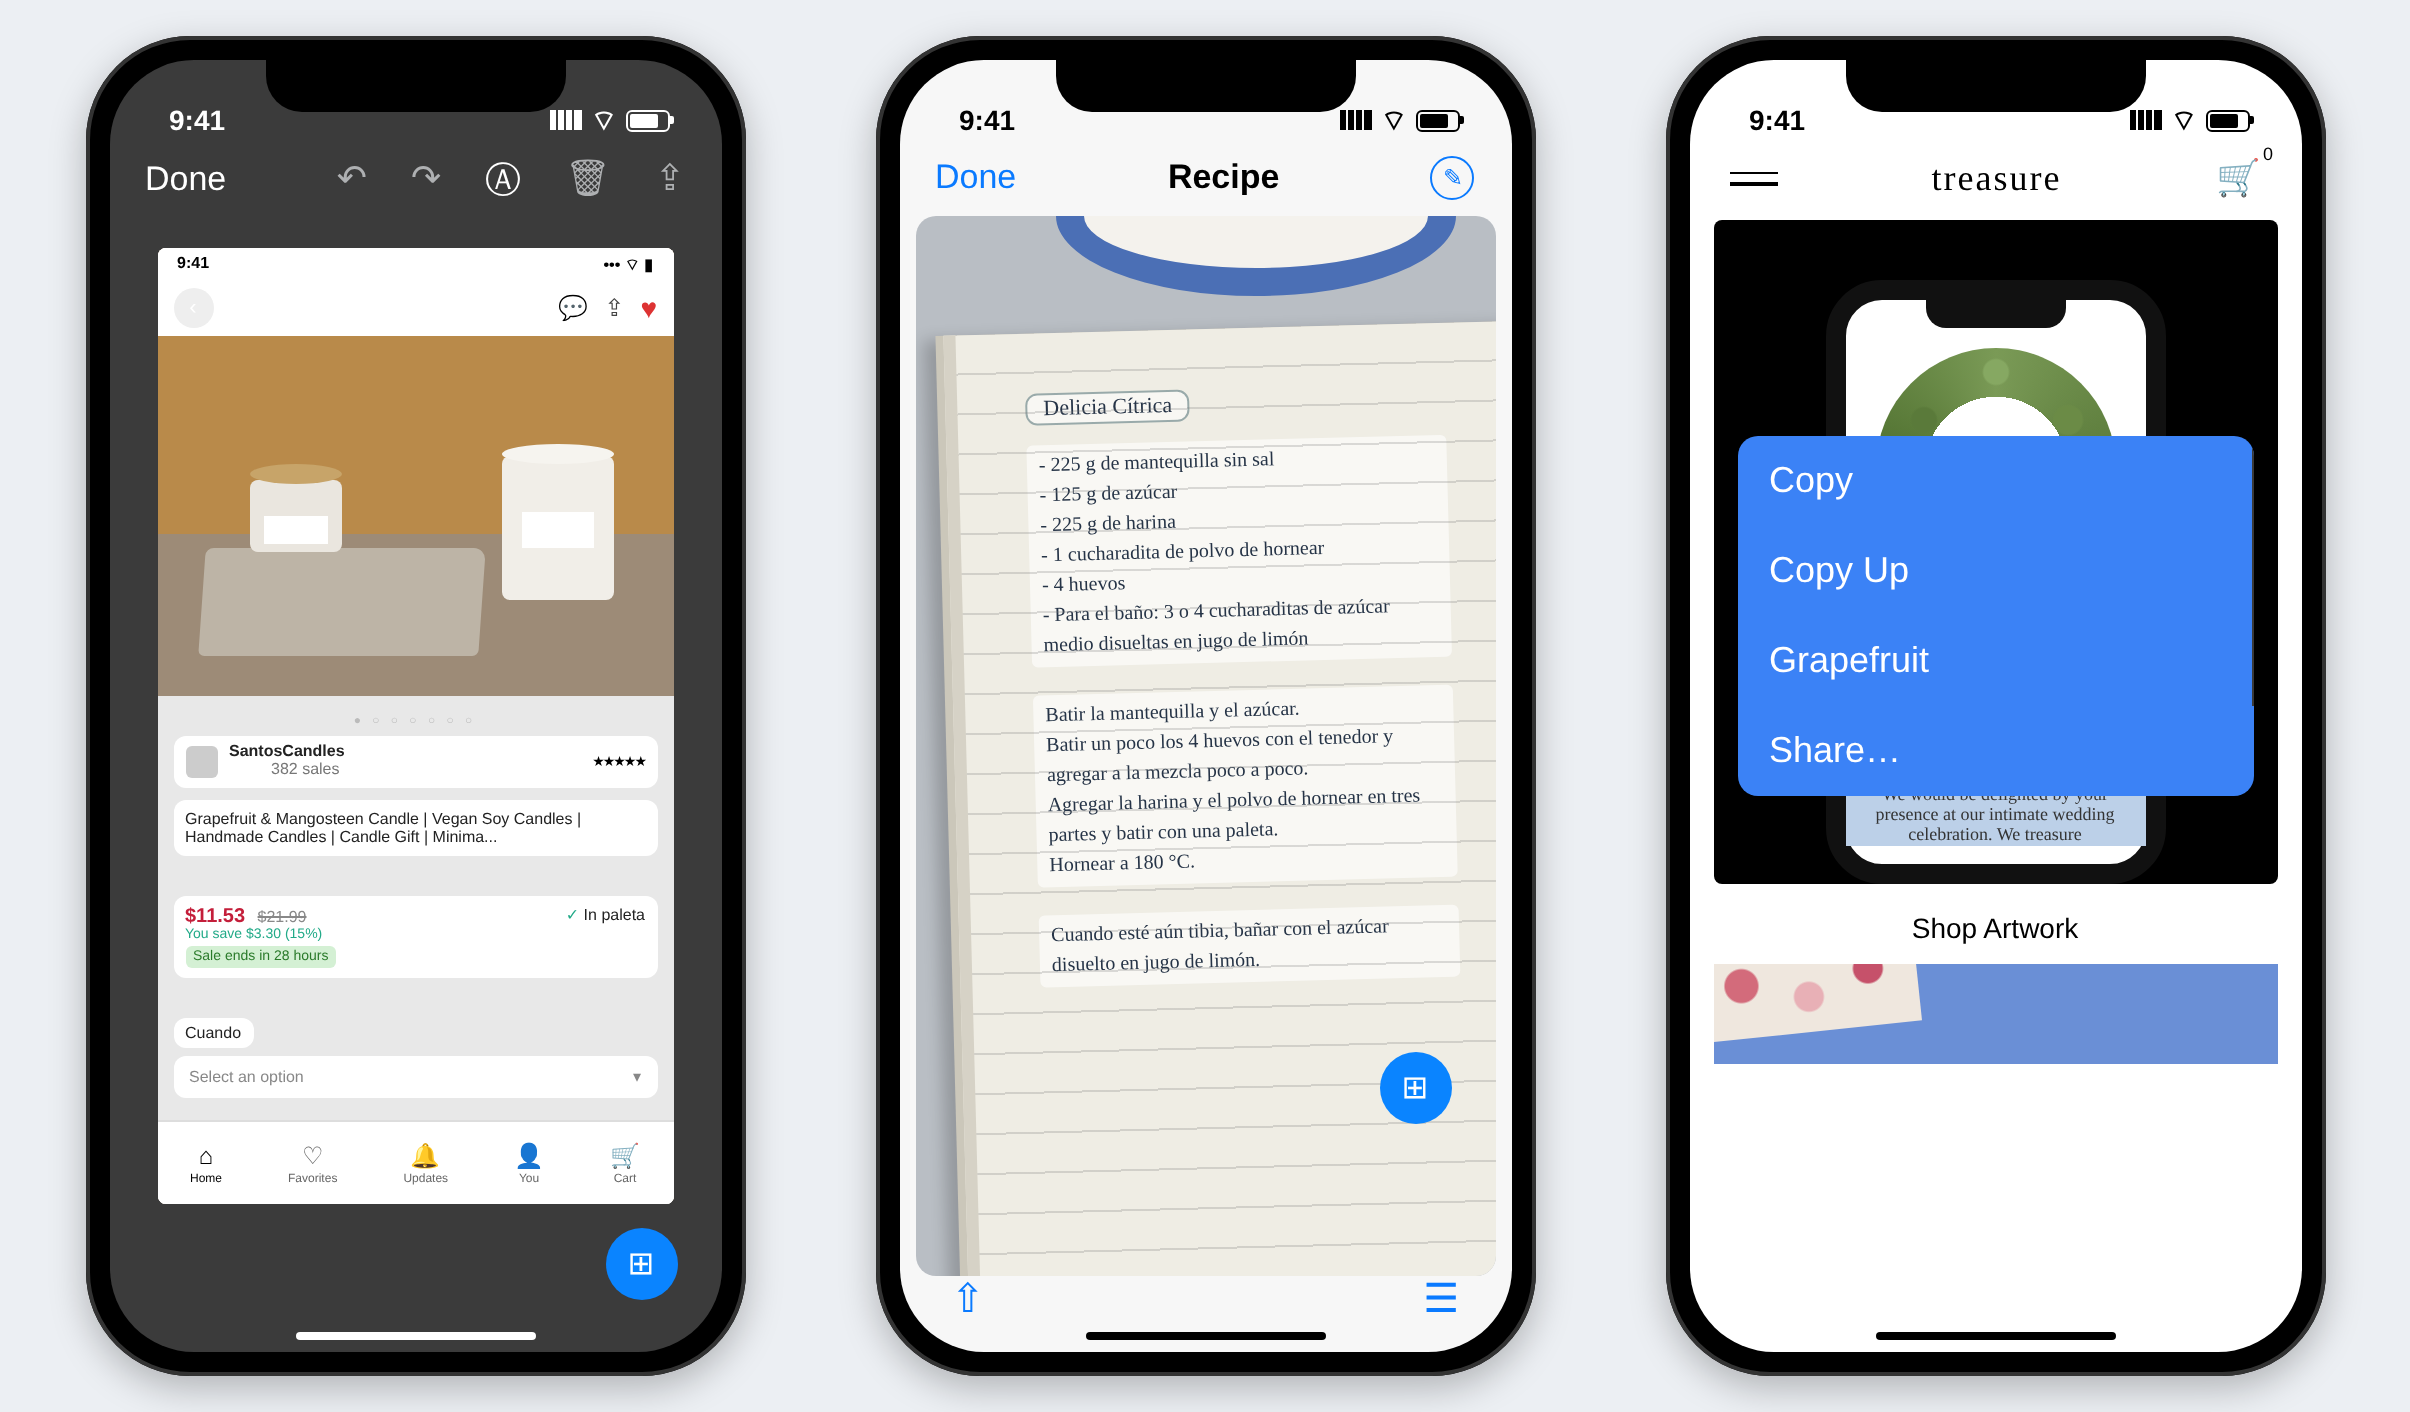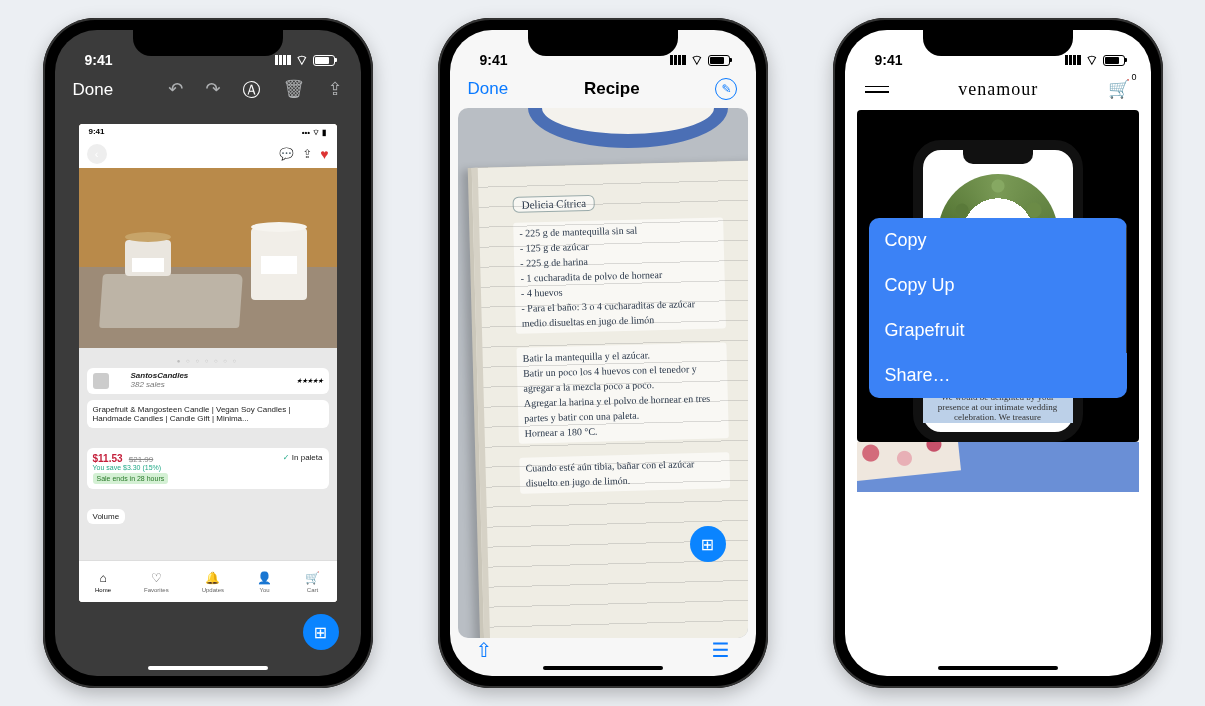--- a/index.html
+++ b/index.html
@@ -118,21 +118,21 @@
   .p1 .slab { position:absolute; bottom:20px; left:22px; width:140px; height:54px; background:#bdb4a6; border-radius:4px 6px 3px 3px; transform:skewX(-4deg);}
   .p1 .candle1{ position:absolute; bottom:72px; left:46px; width:46px; height:36px; background:#eae6df; border-radius:4px;}
   .p1 .candle1::before{content:"";position:absolute;top:-8px;left:0;right:0;height:10px;background:#c7a469;border-radius:50%;}
   .p1 .candle1 .lbl{position:absolute;bottom:4px;left:7px;right:7px;height:14px;background:#fff;}
   .p1 .candle2{ position:absolute; bottom:48px; right:30px; width:56px; height:72px; background:#f1eee8; border-radius:4px;}
   .p1 .candle2::before{content:"";position:absolute;top:-6px;left:0;right:0;height:10px;background:#f6f4ef;border-radius:50%;}
   .p1 .candle2 .lbl{position:absolute;top:28px;left:10px;right:10px;height:18px;background:#fff;}
 
   .p1 .detail { flex:1; background:#e8e8e8; padding:10px 8px; font-size:8px; color:#222; position:relative;}
   .p1 .dots{ text-align:center; color:#bbb; letter-spacing:2px; font-size:6px; margin-bottom:4px;}
-  .p1 .seller-row{ display:flex; align-items:center; gap:22px; background:#fff; border-radius:6px; padding:4px 6px; margin-bottom:6px;font-style:italic;}
+  .p1 .seller-row{ display:flex; align-items:center; gap:6px; background:#fff; border-radius:6px; padding:4px 6px; margin-bottom:6px;}
   .p1 .avatar{ width:16px; height:16px; background:#ccc; border-radius:3px;}
   .p1 .seller-meta{ flex:1; line-height:1.1;}
   .p1 .stars{ color:#000; font-size:7px; letter-spacing:-1px;}
   .p1 .title-card, .p1 .price-card { background:#fff; border-radius:6px; padding:5px 6px; margin-bottom:20px;}
   .p1 .price{ color:#c41e3a; font-weight:700; font-size:10px;}
   .p1 .oldprice{ color:#888; text-decoration:line-through; font-size:8px; margin-left:4px;}
   .p1 .instock{ float:right; font-size:8px;}
   .p1 .instock::before{content:"✓ "; color:#2a8;}
   .p1 .save{ color:#2a8; font-size:7px;}
   .p1 .sale-end{ display:inline-block; background:#d4f0d4; color:#2a7a2a; font-size:7px; padding:2px 4px; border-radius:3px; margin-top:2px;}
@@ -323,36 +323,40 @@
               <div class="lbl"></div>
             </div>
         </div>
         <div class="detail">
           <div class="dots">● ○ ○ ○ ○ ○ ○</div>
 
           <div class="seller-row">
             <div class="avatar"></div>
             <div class="seller-meta">
               <div style="font-weight:600;">SantosCandles</div>
-              <div style="color:#777;">382 sales</div>
+              <div style="color:#777;margin-left:21px;">382 sales</div>
             </div>
             <div class="stars">★★★★★</div>
           </div>
 
           <div class="title-card">Grapefruit &amp; Mangosteen Candle | Vegan Soy Candles | Handmade Candles | Candle Gift | Minima...</div>
 
           <div class="price-card">
             <span class="price">$11.53</span>
             <span class="oldprice">$21.99</span>
             <span class="instock">In paleta</span>
             <div class="save">You save $3.30 (15%)</div>
             <div class="sale-end">Sale ends in 28 hours</div>
           </div>
 
-          <div class="vol-label">Volume</div>
+          <div class="vol-label">Cuando</div>
+          <div class="select">
+            <span>Select an option</span>
+            <span>▾</span>
+          </div>
 
           <div class="tabbar">
             <div class="tab active">
                 <span class="ico">⌂</span>
                 <span>Home</span>
               </div>
             <div class="tab">
                 <span class="ico">♡</span>
                 <span>Favorites</span>
               </div>
@@ -434,21 +438,21 @@
         <span class="batt"></span>
       </span>
     </div>
 
 
     <div class="site-head">
       <div class="ham">
           <span></span>
           <span></span>
         </div>
-      <div class="logo">venamour</div>
+      <div class="logo">treasure</div>
       <div class="cart">🛒<sup>0</sup></div>
     </div>
 
 
     <div class="artwork">
       <div class="mini-phone">
         <div class="mnotch"></div>
         <div class="wreath">
           <span>
             <span>DELFINA</span><br>
@@ -461,17 +465,18 @@
       </div>
 
       <div class="ctx-menu">
         <div>Copy</div>
         <div>Copy Up</div>
         <div>Grapefruit</div>
         <div>Share…</div>
       </div>
     </div>
 
+    <div class="shop-cap">Shop Artwork</div>
     <div class="strip"></div>
 
     <div class="home-ind"></div>
   </div>
 </div>
 
 </body></html>

